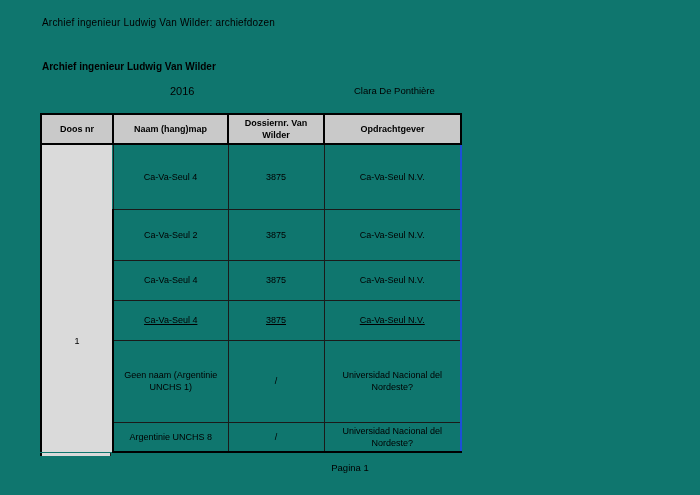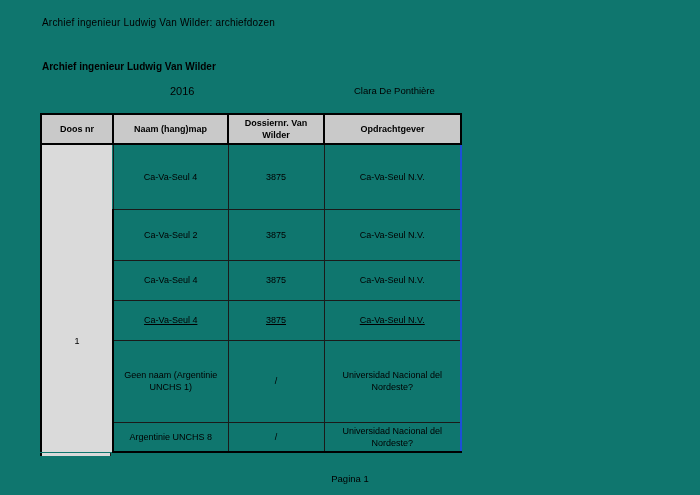--- a/index.html
+++ b/index.html
@@ -79,21 +79,21 @@
   }
   
   .doos-tail {
     width: 71px; height: 3px;
     background: #dadada;
     border-left: 2px solid #000000;
     border-right: 1px solid #1a1a1a;
   }
 
   .page-footer {
-    position: absolute; left: 0; right: 0; top: 473px;
+    position: absolute; left: 0; right: 0; top: 462px;
     text-align: center;
     font-size: 9.5px;
   }
 </style>
 </head>
 <body>
 
 <div class="doc-page">
 
   <div class="header-line">Archief ingenieur Ludwig Van Wilder: archiefdozen</div>

